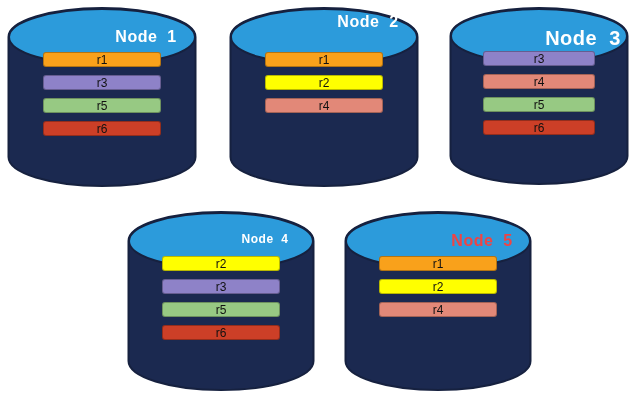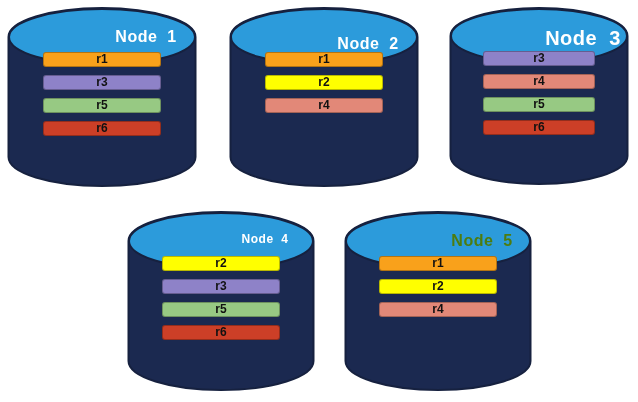--- a/index.html
+++ b/index.html
@@ -50,23 +50,23 @@
     display: flex;
     flex-direction: column;
     align-items: center;
   }
   .replica-bar {
     position: relative;
     box-sizing: border-box;
     border-radius: 3px;
     border: 1px solid rgba(0,0,0,0.28);
     display: flex;
-    align-items: flex-start;
+    align-items: flex-end;
     justify-content: center;
-    font-weight: bold;
+    font-weight: normal;
     color: #111111;
     font-family: "Liberation Sans", sans-serif;
     line-height: 1;
   }
 </style>
 </head>
 <body>
 
 <div id="diagram" style="background: rgb(255, 255, 255);">
     <div class="node" style="left: 8px; top: 8px; width: 188px; height: 178px;">
@@ -88,21 +88,21 @@
         <div class="replica-bar" style="width: 118px; height: 15px; margin-bottom: 8px; background: rgb(204, 63, 39); font-size: 12px; color: rgb(17, 17, 17);">
           <span>r6</span>
         </div>
       </div>
     </div>
     <div class="node" style="left: 230px; top: 8px; width: 188px; height: 178px;">
       <svg class="cyl-svg" width="188" height="178" viewBox="0 0 188 178">
         <path d="M 0.5 29 L 0.5 149 A 93.5 29 0 0 0 187.5 149 L 187.5 29 A 93.5 29 0 0 0 0.5 29 Z" fill="#1B2950" stroke="#16213F" stroke-width="2"></path>
         <ellipse cx="94" cy="29" rx="93" ry="28" fill="#2C9BDB" stroke="#16213F" stroke-width="2"></ellipse>
       </svg>
-      <div class="node-label" style="top: 27px; font-size: 16px; color: rgb(255, 255, 255);">Node  2</div>
+      <div class="node-label" style="top: 5px; font-size: 16px; color: rgb(255, 255, 255);">Node  2</div>
       <div class="replica-stack" style="top: 44.08px;">
         <div class="replica-bar" style="width: 118px; height: 15px; margin-bottom: 8px; background: rgb(249, 161, 27); font-size: 12px; color: rgb(17, 17, 17);">
           <span>r1</span>
         </div>
         <div class="replica-bar" style="width: 118px; height: 15px; margin-bottom: 8px; background: rgb(255, 255, 0); font-size: 12px; color: rgb(17, 17, 17);">
           <span>r2</span>
         </div>
         <div class="replica-bar" style="width: 118px; height: 15px; margin-bottom: 8px; background: rgb(226, 136, 120); font-size: 12px; color: rgb(17, 17, 17);">
           <span>r4</span>
         </div>
@@ -148,21 +148,21 @@
         <div class="replica-bar" style="width: 118px; height: 15px; margin-bottom: 8px; background: rgb(204, 63, 39); font-size: 12px; color: rgb(17, 17, 17);">
           <span>r6</span>
         </div>
       </div>
     </div>
     <div class="node" style="left: 345px; top: 212px; width: 186px; height: 178px;">
       <svg class="cyl-svg" width="186" height="178" viewBox="0 0 186 178">
         <path d="M 0.5 29 L 0.5 149 A 92.5 29 0 0 0 185.5 149 L 185.5 29 A 92.5 29 0 0 0 0.5 29 Z" fill="#1B2950" stroke="#16213F" stroke-width="2"></path>
         <ellipse cx="93" cy="29" rx="92" ry="28" fill="#2C9BDB" stroke="#16213F" stroke-width="2"></ellipse>
       </svg>
-      <div class="node-label" style="top: 20px; font-size: 16px; color: #4d7c0f;">Node  5</div>
+      <div class="node-label" style="top: 20px; font-size: 16px; color: #ef4444;">Node  5</div>
       <div class="replica-stack" style="top: 44.08px;">
         <div class="replica-bar" style="width: 118px; height: 15px; margin-bottom: 8px; background: rgb(249, 161, 27); font-size: 12px; color: rgb(17, 17, 17);">
           <span>r1</span>
         </div>
         <div class="replica-bar" style="width: 118px; height: 15px; margin-bottom: 8px; background: rgb(255, 255, 0); font-size: 12px; color: rgb(17, 17, 17);">
           <span>r2</span>
         </div>
         <div class="replica-bar" style="width: 118px; height: 15px; margin-bottom: 8px; background: rgb(226, 136, 120); font-size: 12px; color: rgb(17, 17, 17);">
           <span>r4</span>
         </div>

